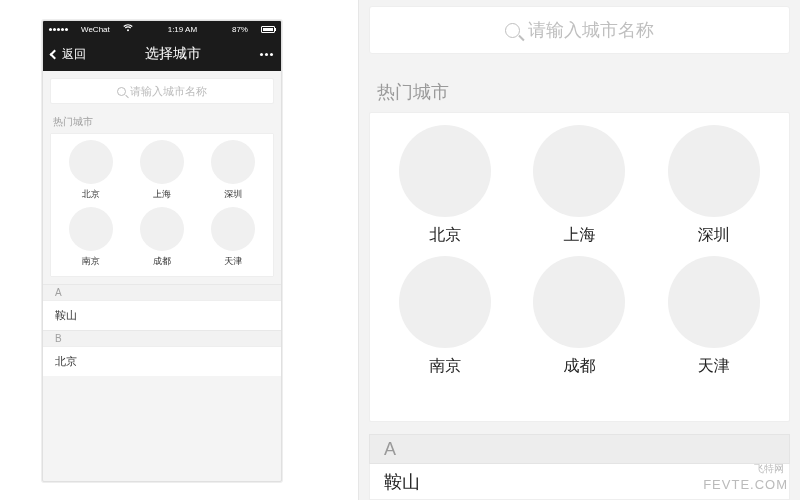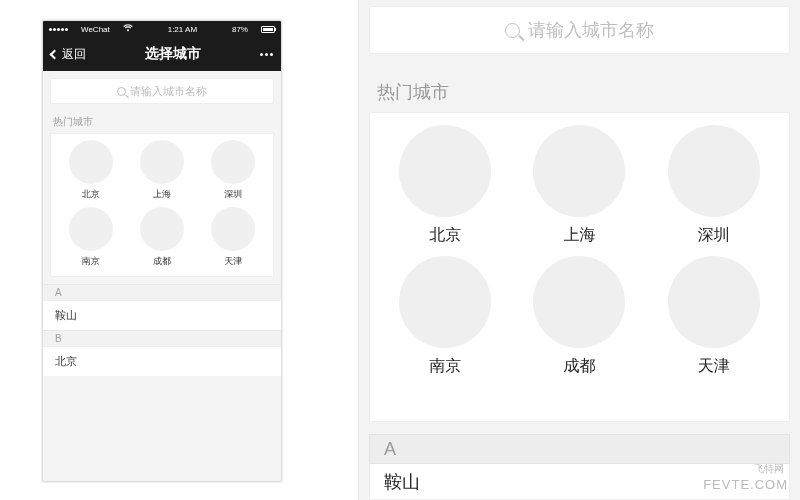--- a/index.html
+++ b/index.html
@@ -28,21 +28,21 @@
   .sb-batt::after{content:"";position:absolute;right:-2px;top:1px;width:1px;height:3px;background:#fff;}
   .sb-batt i{position:absolute;left:1px;top:1px;bottom:1px;right:1px;background:#fff;}
 
   .navbar{
     height:34px; background:#1b1b1b; color:#fff;
     display:flex; align-items:center; justify-content:space-between;
     padding:0 8px; font-size:13px;
   }
   .nav-left{display:flex;align-items:center;gap:2px;font-size:12px;}
   .chevron-left{width:7px;height:7px;border-left:2px solid #fff;border-bottom:2px solid #fff;transform:rotate(45deg);margin-right:2px;}
-  .nav-title{font-size:14px;font-weight:700;}
+  .nav-title{font-size:14px;font-weight:400;}
   .nav-more{display:flex;gap:2px;}
   .nav-more i{width:3px;height:3px;background:#fff;border-radius:50%;display:block;}
 
   .ph-search{margin:7px;height:26px;background:#fff;border:1px solid #eee;border-radius:2px;display:flex;align-items:center;justify-content:center;color:#bcbcbc;font-size:11px;gap:4px;}
   .mag{width:9px;height:9px;border:1.2px solid #bcbcbc;border-radius:50%;position:relative;}
   .mag::after{content:"";position:absolute;width:4px;height:1.2px;background:#bcbcbc;transform:rotate(45deg);left:7px;top:8px;}
 
   .ph-section-title{font-size:10px;color:#a0a0a0;padding:4px 10px;}
   .ph-card{margin:0 7px 7px 7px;background:#fff;border:1px solid #eee;border-radius:1px;padding:6px 4px 2px 4px;}
   .ph-grid{display:grid;grid-template-columns:repeat(3,1fr);}
@@ -100,21 +100,21 @@
           <i></i>
           <i></i>
         </span>
       <span>WeChat</span>
       <span>
         <svg width="10" height="8" viewBox="0 0 10 8">
             <path d="M5 7.2a1 1 0 100-2 1 1 0 000 2zM1.8 3.6a5 5 0 016.4 0l-.9.9a3.7 3.7 0 00-4.6 0l-.9-.9zM.3 2.1a7 7 0 019.4 0l-.9.9a5.7 5.7 0 00-7.6 0l-.9-.9z" fill="#fff"></path>
           </svg>
       </span>
     </div>
-    <span>1:21 AM</span>
+    <span>1:19 AM</span>
     <div class="sb-right">
       <span>87%</span>
       <span class="sb-batt">
           <i></i>
         </span>
     </div>
   </div>
 
   <div class="navbar">
     <div class="nav-left">

